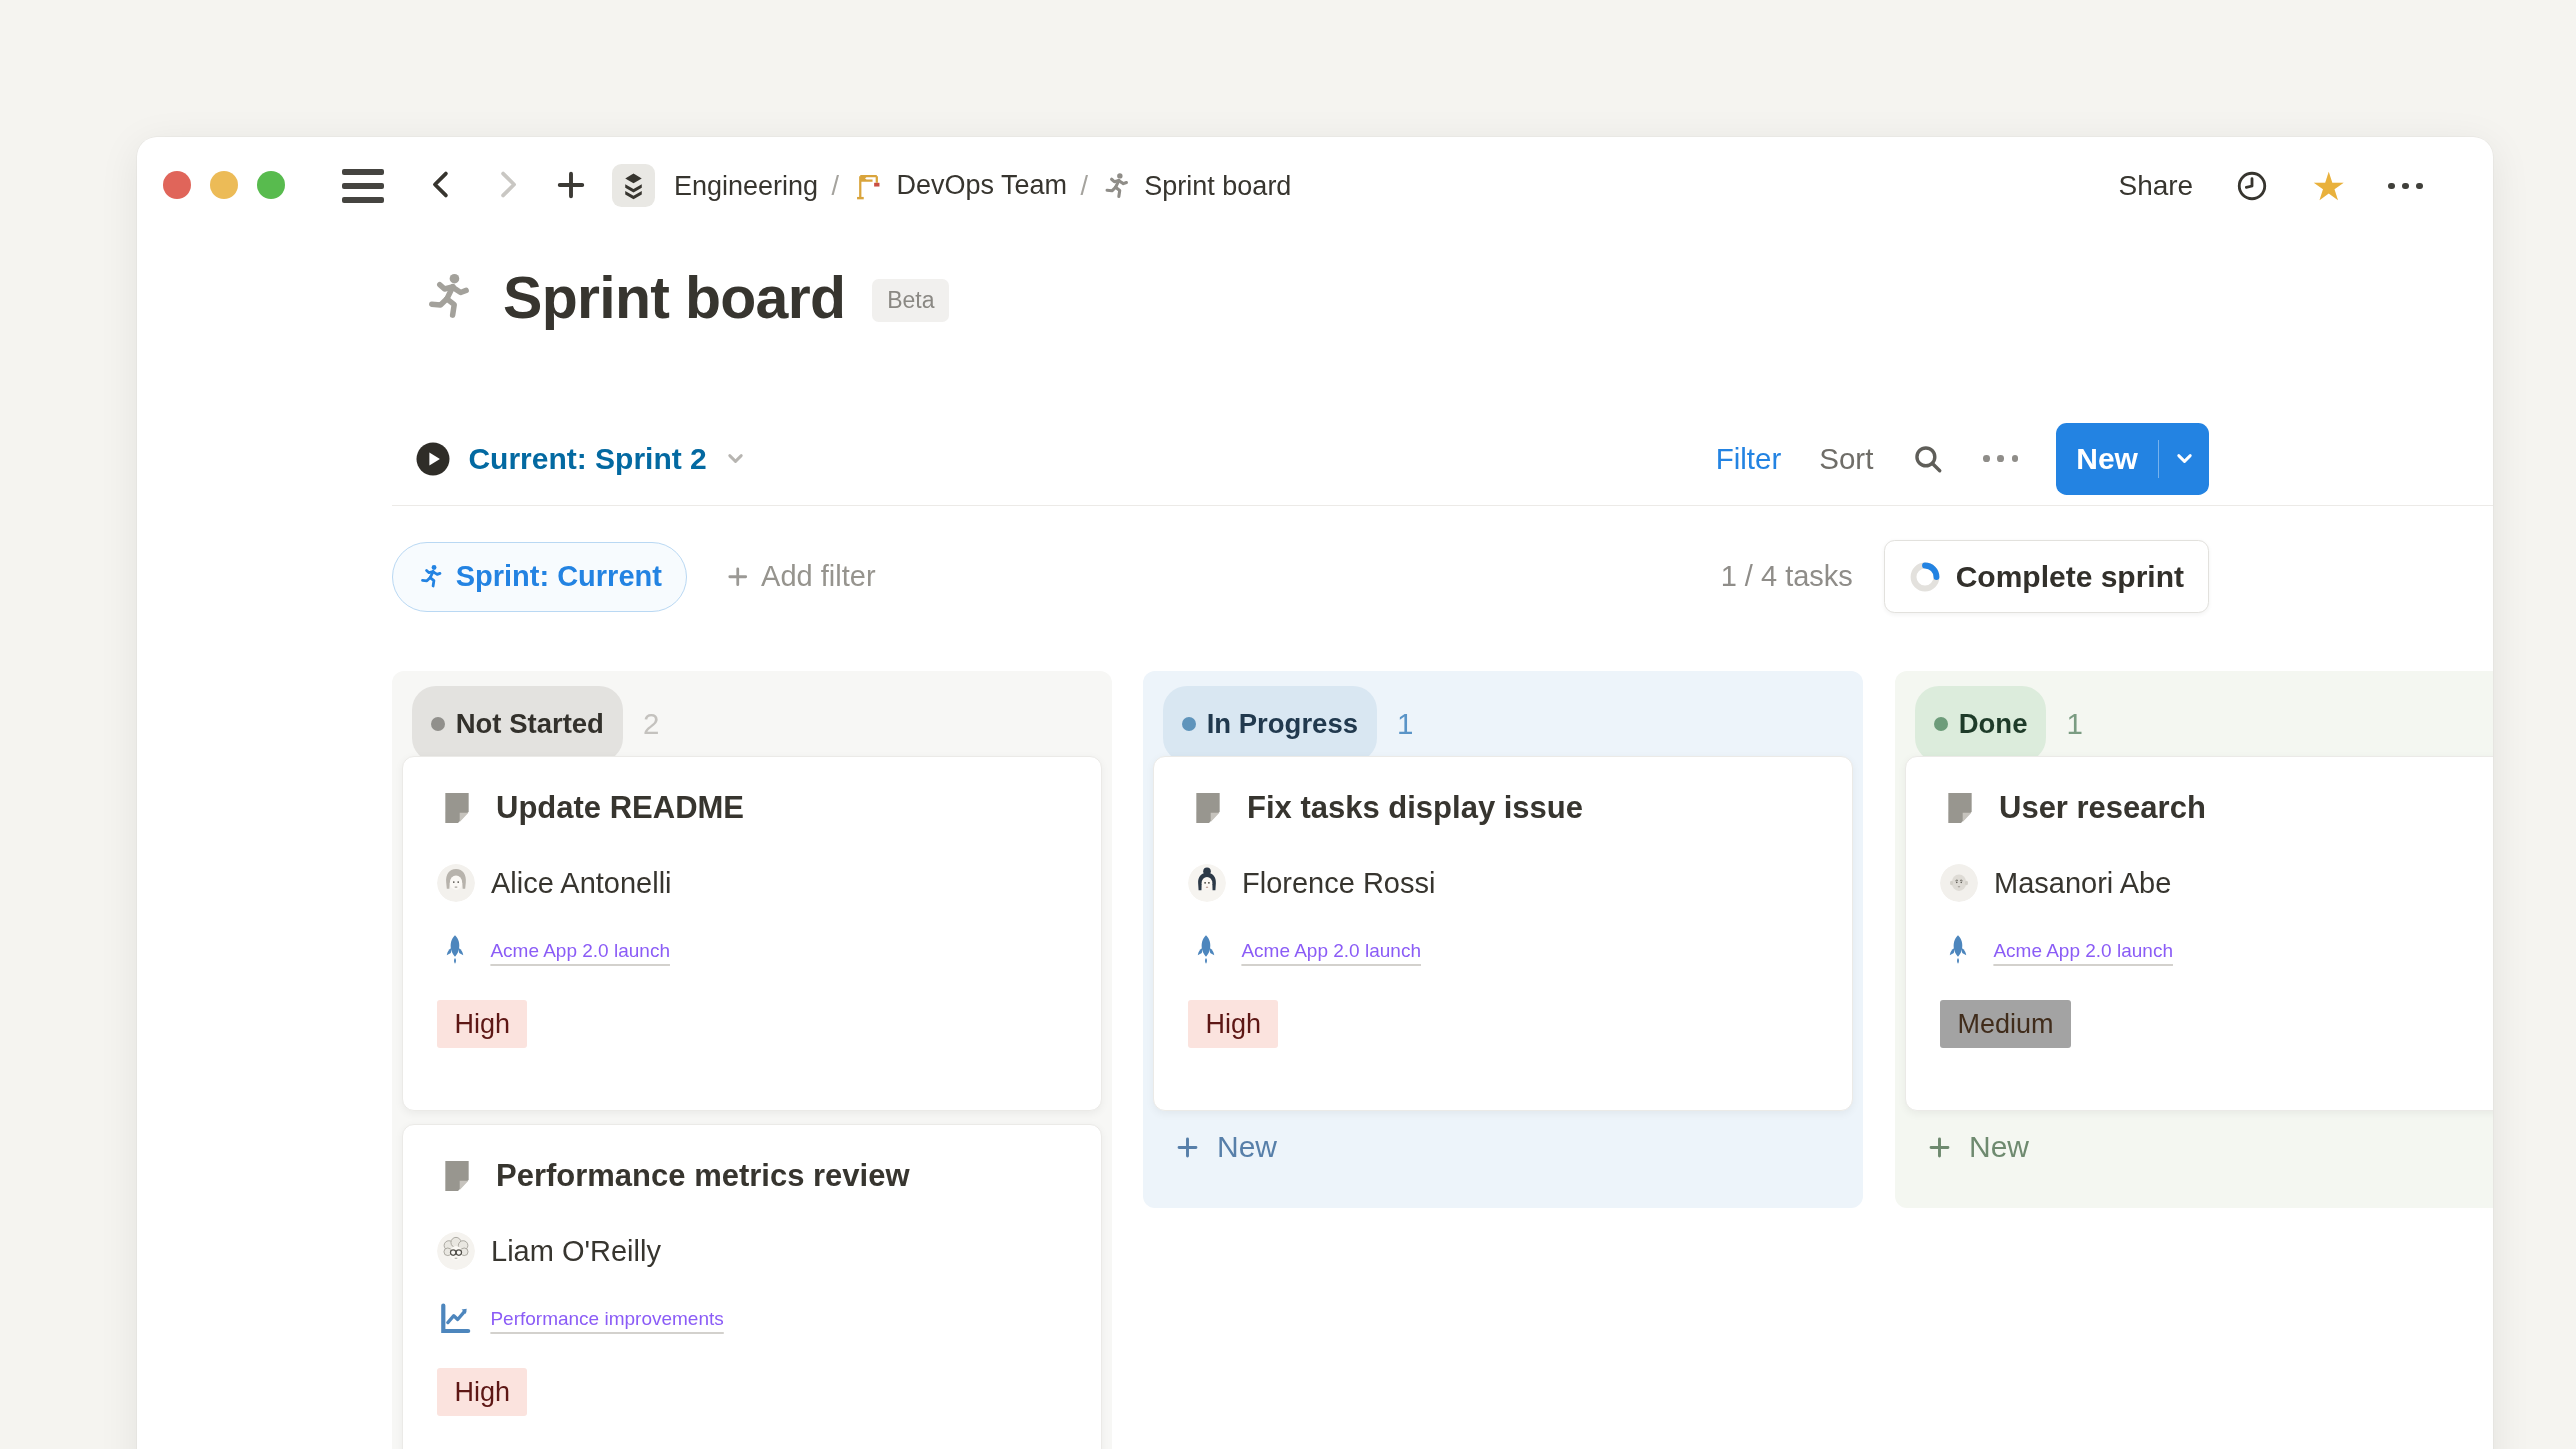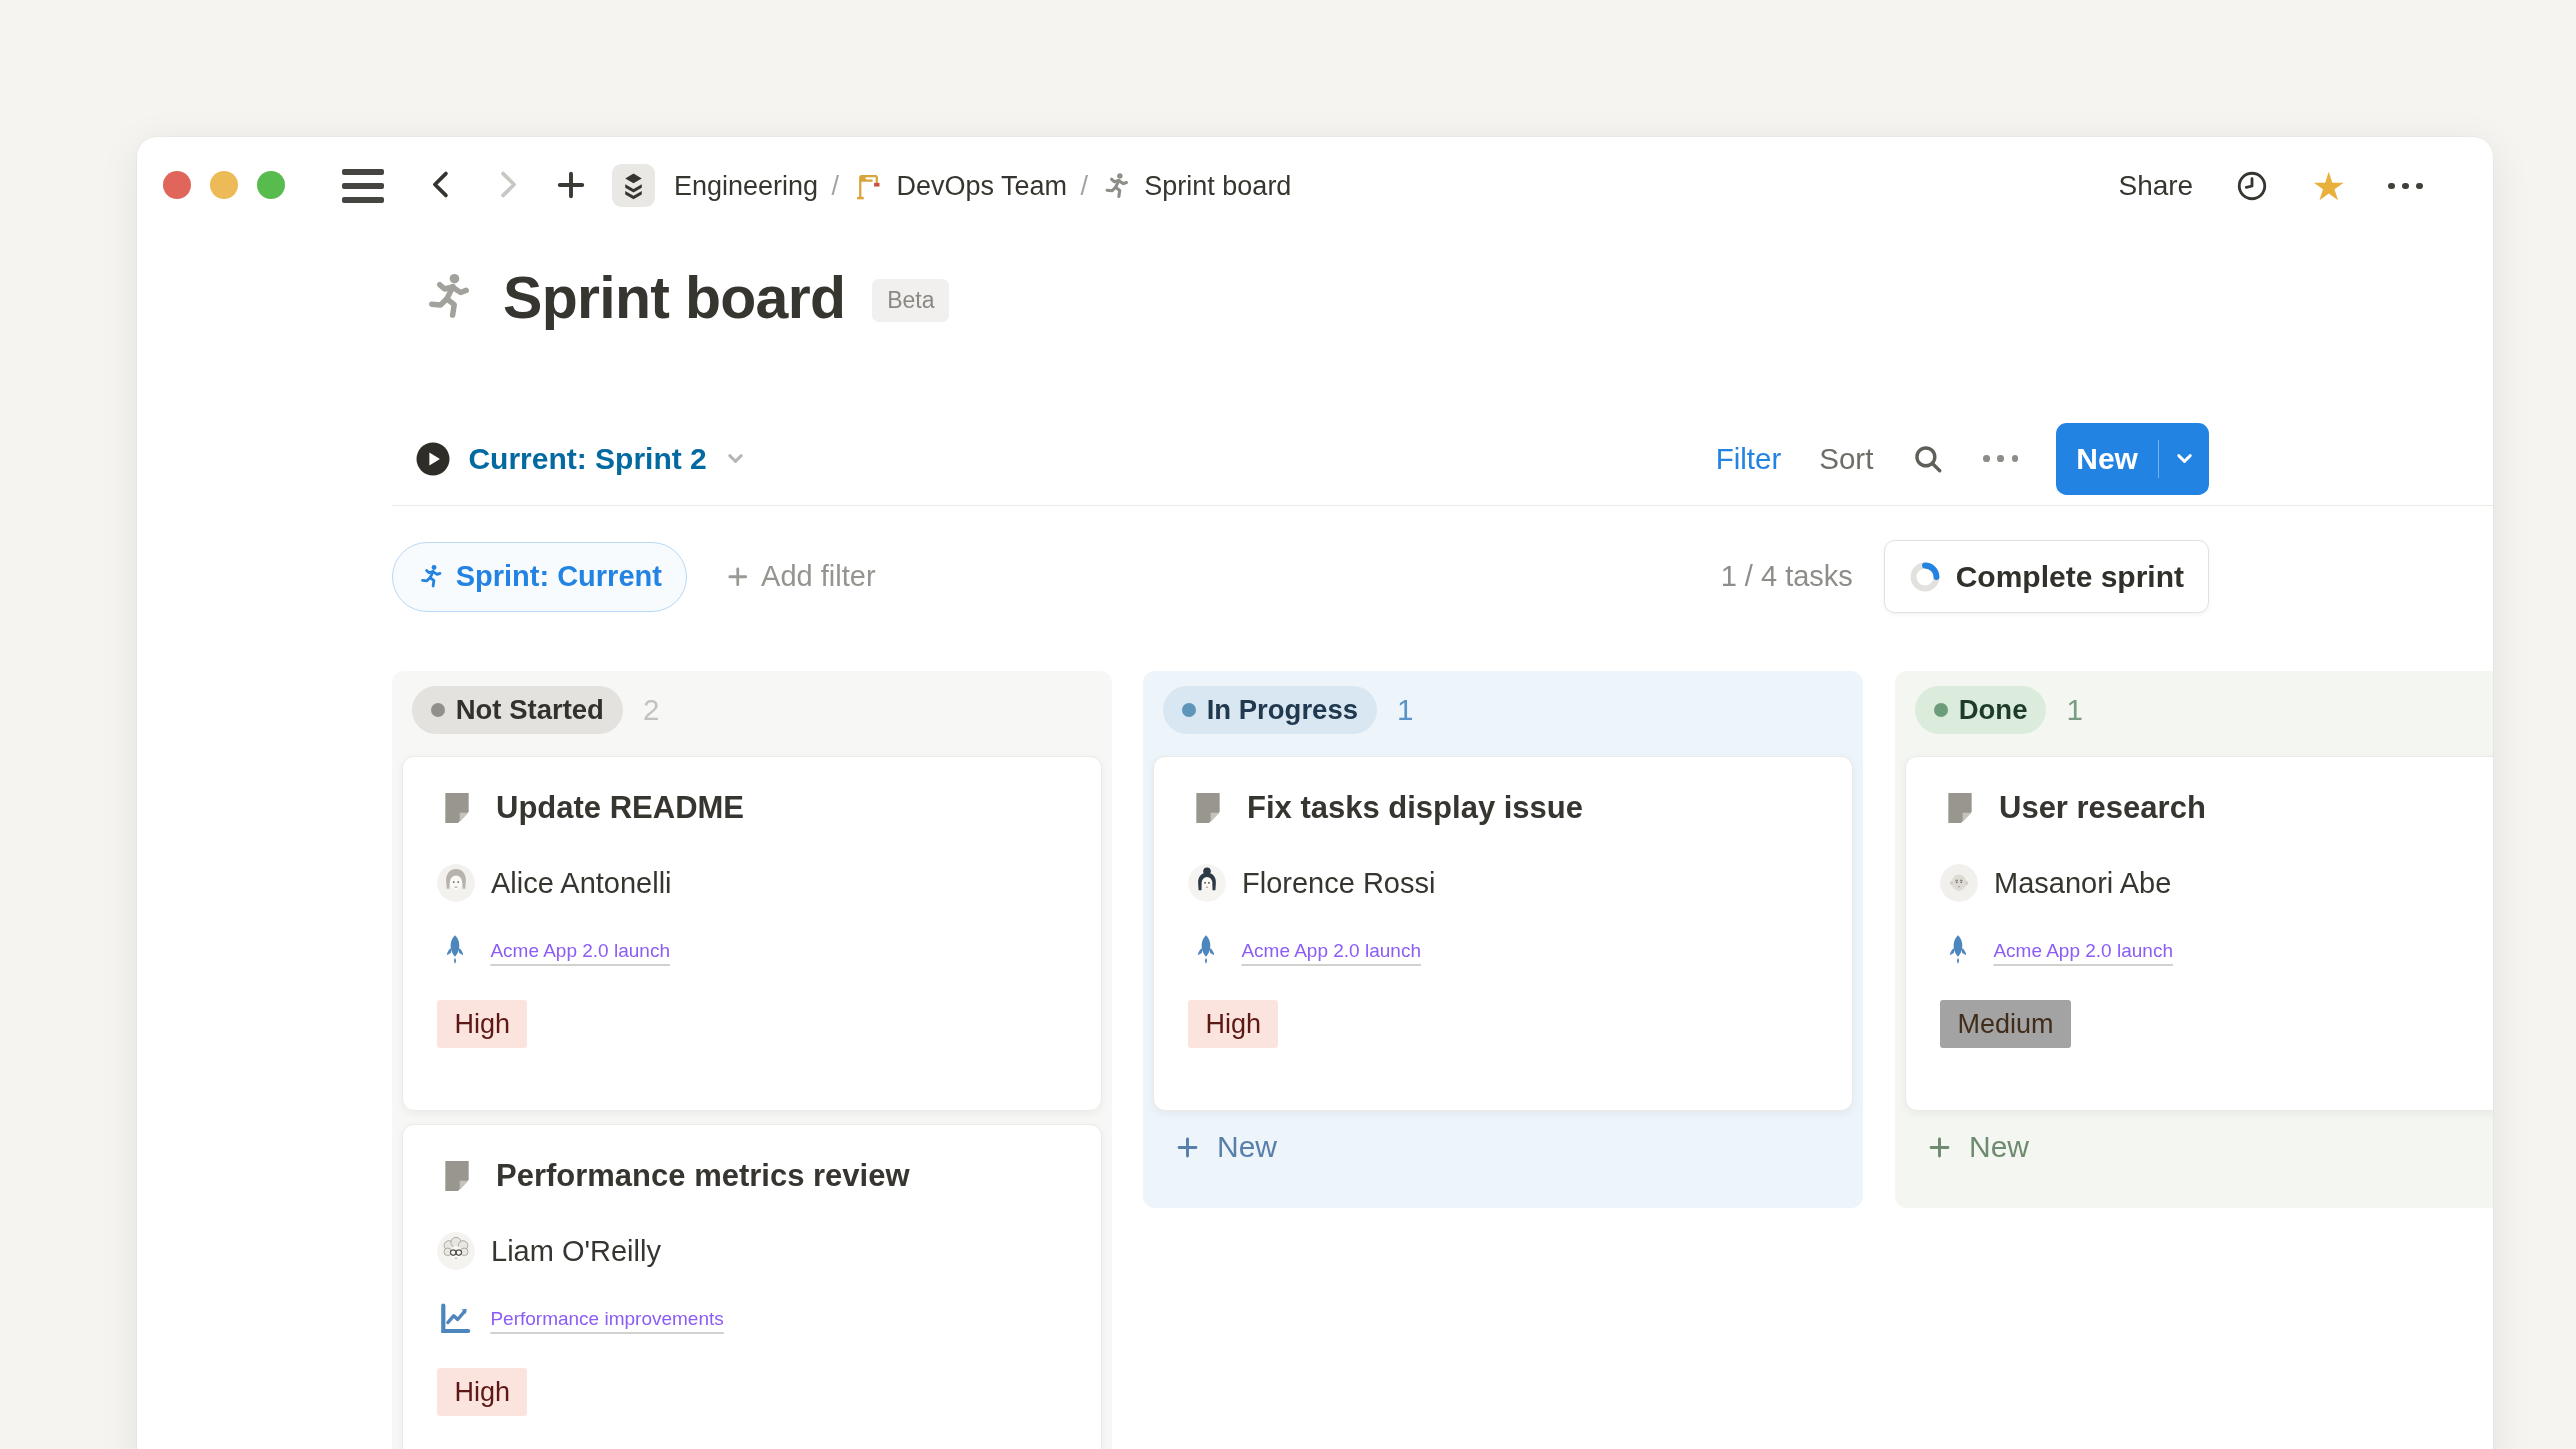--- a/index.html
+++ b/index.html
@@ -21,21 +21,21 @@
   .t-red{background:#e0655a}.t-yellow{background:#ecbb57}.t-green{background:#58bb4e}
   .hamburger{position:absolute;left:205px;top:32px;width:42px;height:34px;display:flex;flex-direction:column;justify-content:space-between;cursor:pointer}
   .hamburger i{height:6px;border-radius:2px;background:#454440}
   .navbtn{position:absolute;top:29.5px;width:35px;height:38px;color:#37352f}
   .nav-back{left:287px}
   .nav-fwd{left:353px;color:#c9c7c3}
   .plusbtn{position:absolute;left:416px;top:29.5px;width:36px;height:38px;color:#3c3a35}
   .teamspace-badge{position:absolute;left:475px;top:27px;width:43px;height:43px;border-radius:9.4px;background:#e9e8e4;color:#37352f;display:flex;align-items:center;justify-content:center}
   .teamspace-badge svg{width:31px;height:31px}
   .breadcrumb{position:absolute;left:537px;top:27px;height:44px;display:flex;align-items:center;gap:13.4px;font-size:27px;color:#37352f;white-space:nowrap}
-  .crumb{display:flex;align-items:flex-end;gap:12px;cursor:pointer}
+  .crumb{display:flex;align-items:flex-start;gap:12px;cursor:pointer}
   .crumb-sep{color:#a5a39e}
   .crumb .runner{width:31px;height:31px;color:#8f8d88}
   .crumb .crane{width:32px;height:32px}
   .topbar-right{position:absolute;right:70px;top:27px;height:44px;display:flex;align-items:center;gap:42px}
   .share-label{font-size:28px;color:#37352f;cursor:pointer}
   .clock-icon{width:34px;height:34px}
   .star-icon{font-size:39px;color:#e9b13c;line-height:1}
   .dots{display:flex;gap:7.4px;color:#40403b;cursor:pointer}
   .dots i{width:6.7px;height:6.7px;border-radius:50%;background:currentColor}
   
@@ -69,21 +69,21 @@
   .tasks-count{font-size:29px;color:#8f8d89}
   .complete-btn{display:flex;align-items:center;gap:14.8px;height:71px;padding:0 24px;background:#fff;border:1.3px solid #e2e1dd;border-radius:10.7px;box-shadow:0 1.3px 4px rgba(0,0,0,.05);cursor:pointer}
   .complete-btn .ring{width:32px;height:32px}
   .complete-btn .lbl{font-size:30px;font-weight:600;color:#32302b}
   
   .col{position:absolute;top:534px;width:720px;border-radius:12px}
   .col-ns{left:255px;height:953px;background:#f7f7f5}
   .col-ip{left:1006px;height:537px;background:#edf4fa}
   .col-dn{left:1758px;height:537px;background:#f4f7f1}
   .col-head{position:absolute;top:14.8px;left:20px;display:flex;align-items:center;gap:20px}
-  .status-pill{display:flex;align-items:center;gap:10.7px;height:48px;padding:0 19px;border-radius:24px;font-size:27.5px;font-weight:600;cursor:pointer}
+  .status-pill{display:flex;align-items:center;gap:10.7px;height:48px;padding:14px 19px;border-radius:24px;font-size:27.5px;font-weight:600;cursor:pointer}
   .status-pill .dot{width:14px;height:14px;border-radius:50%}
   .pill-ns{background:#e3e2df;color:#33312c}.pill-ns .dot{background:#91908c}
   .pill-ip{background:#d9e7f2;color:#21394e}.pill-ip .dot{background:#5f94bb}
   .pill-dn{background:#dcecdc;color:#1e3b29}.pill-dn .dot{background:#6d9c7a}
   .col-count{font-size:29.5px}
   .count-ns{color:#c4c2be}.count-ip{color:#5a94c7}.count-dn{color:#7a9c82}
   .card{position:absolute;left:10px;width:698px;background:#fff;border:1.3px solid #ebeae7;border-radius:12px;box-shadow:0 2.7px 8px rgba(0,0,0,.05);cursor:pointer}
   .card .row{display:flex;align-items:center}
   .row-title{gap:19px;padding:31px 34px 0}
   .row-title .page-icon{width:40px;height:40px;flex:none}

